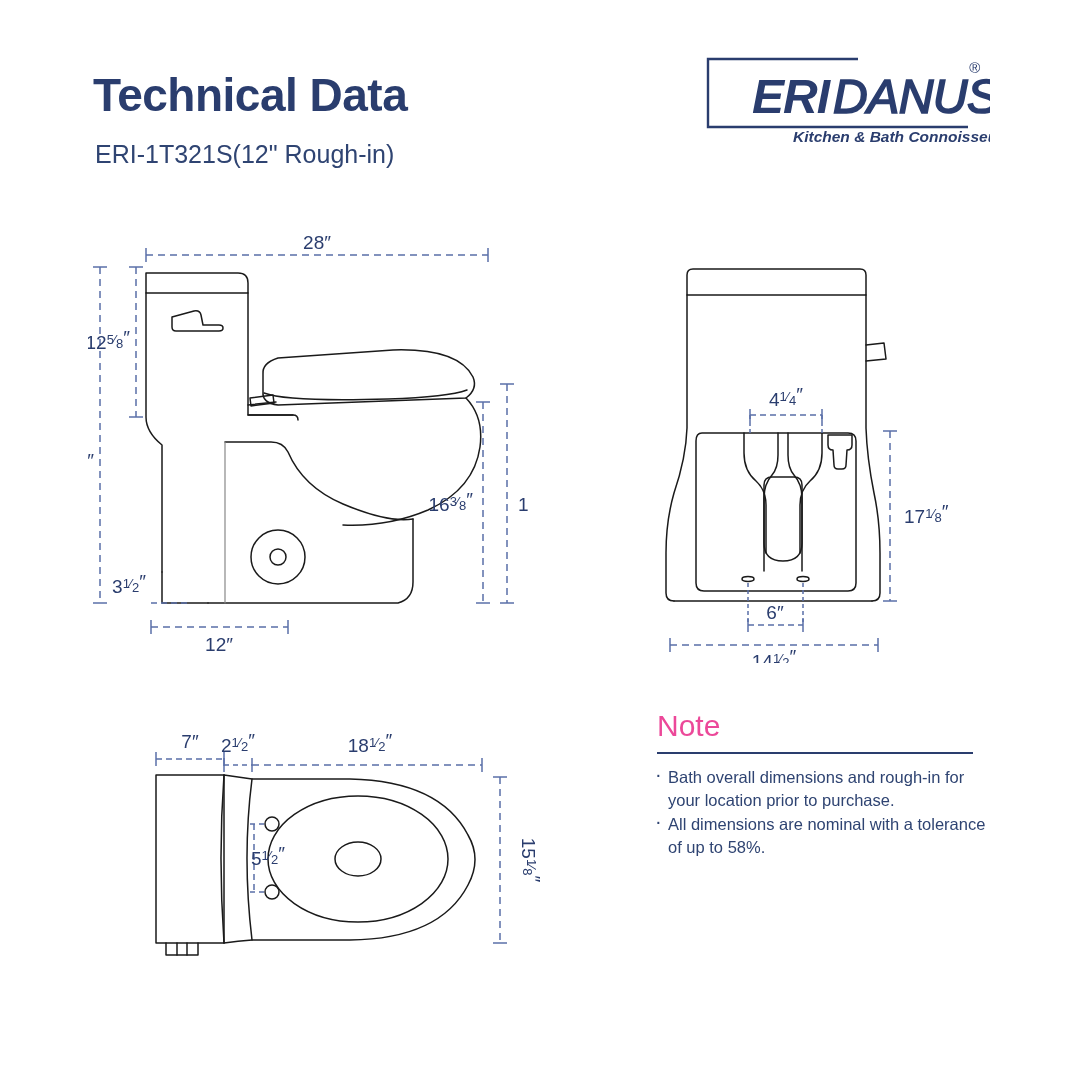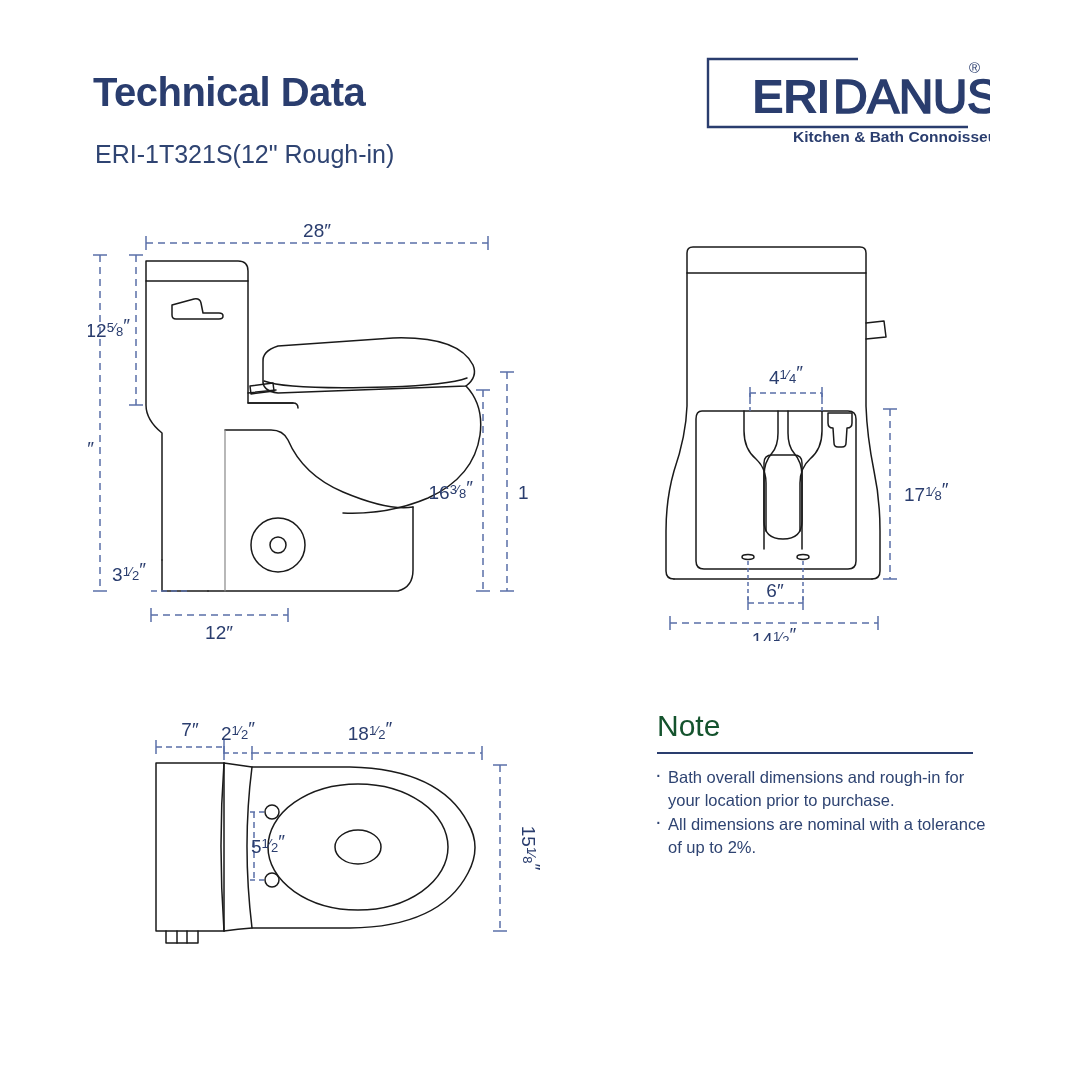--- a/index.html
+++ b/index.html
@@ -9,59 +9,59 @@
     font-family:"Liberation Sans", sans-serif;
     color:#2a3d6e;
     overflow:hidden;
     position:relative;
   }
   .page{position:absolute;left:0;top:0;width:1080px;height:1080px;}
 
   
   .title{
     position:absolute;left:93px;top:72px;
-    font-size:40px;font-weight:bold;letter-spacing:-0.5px;
+    font-size:46px;font-weight:bold;letter-spacing:-0.5px;
     color:#2a3d6e;line-height:1;
   }
   .subtitle{
     position:absolute;left:95px;top:142px;
     font-size:25px;font-weight:normal;letter-spacing:0px;
     color:#2f4472;line-height:1;
   }
 
   
-  .logo{position:absolute;left:700px;top:55px;width:290px;height:90px;}
+  .logo{position:absolute;left:700px;top:55px;width:290px;height:90px;font-style:italic;}
   .logo svg{display:block;}
 
   
   .note-title{
     position:absolute;left:657px;top:711px;
-    font-size:30px;color:#14532d;line-height:1;
+    font-size:30px;color:#ec4899;line-height:1;
   }
   .note-rule{
     position:absolute;left:657px;top:752px;width:316px;height:2px;
     background:#2a3d6e;
   }
   .note-list{
     position:absolute;left:653px;top:766px;width:336px;
     font-size:16.5px;line-height:23px;color:#2f4472;
     margin:0;padding:0;list-style:none;
   }
   .note-list li{
     position:relative;padding-left:15px;margin:0 0 1px 0;
   }
   .note-list li:before{
     content:"\00B7";position:absolute;left:2px;top:-3px;
     font-size:20px;line-height:23px;color:#2f4472;
   }
 
   
-  .view{position:absolute;}
+  .view{position:absolute;margin-top:12px;}
   #view-side{left:88px;top:215px;}
-  #view-back{left:660px;top:231px;}
+  #view-back{left:660px;top:241px;}
   #view-top{left:120px;top:695px;}
 
   svg text{font-family:"Liberation Sans", sans-serif;fill:#2a3d6e;}
   .dimtxt{font-size:19px;fill:#2a3d6e;}
   .dimtxt-sm{font-size:13px;fill:#2a3d6e;}
 </style>
 </head>
 <body>
 
 <div class="page">
@@ -309,16 +309,16 @@
       <text x="402" y="153" class="dimtxt" text-anchor="middle" transform="rotate(90 402 153)">
         <tspan>15</tspan><tspan class="dimtxt-sm" dy="-5">1</tspan><tspan class="dimtxt-sm" dy="0">⁄</tspan><tspan class="dimtxt-sm" dy="4">8</tspan><tspan dy="-4">″</tspan>
       </text>
     </svg>
   </div>
 
   <div class="note-title">Note</div>
   <div class="note-rule"></div>
   <ul class="note-list">
     <li>Bath overall dimensions and rough-in for your location prior to purchase.</li>
-    <li>All dimensions are nominal with a tolerance of up to 2%.</li>
+    <li>All dimensions are nominal with a tolerance of up to 58%.</li>
   </ul>
 
 </div>
 
 </body></html>

